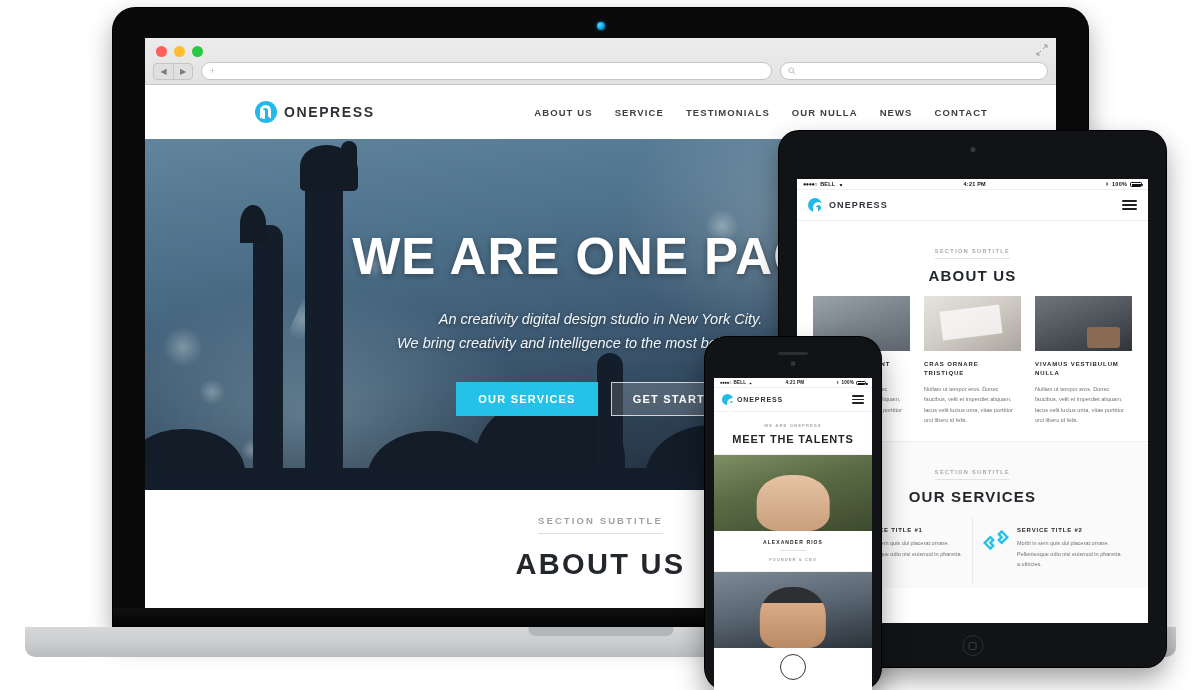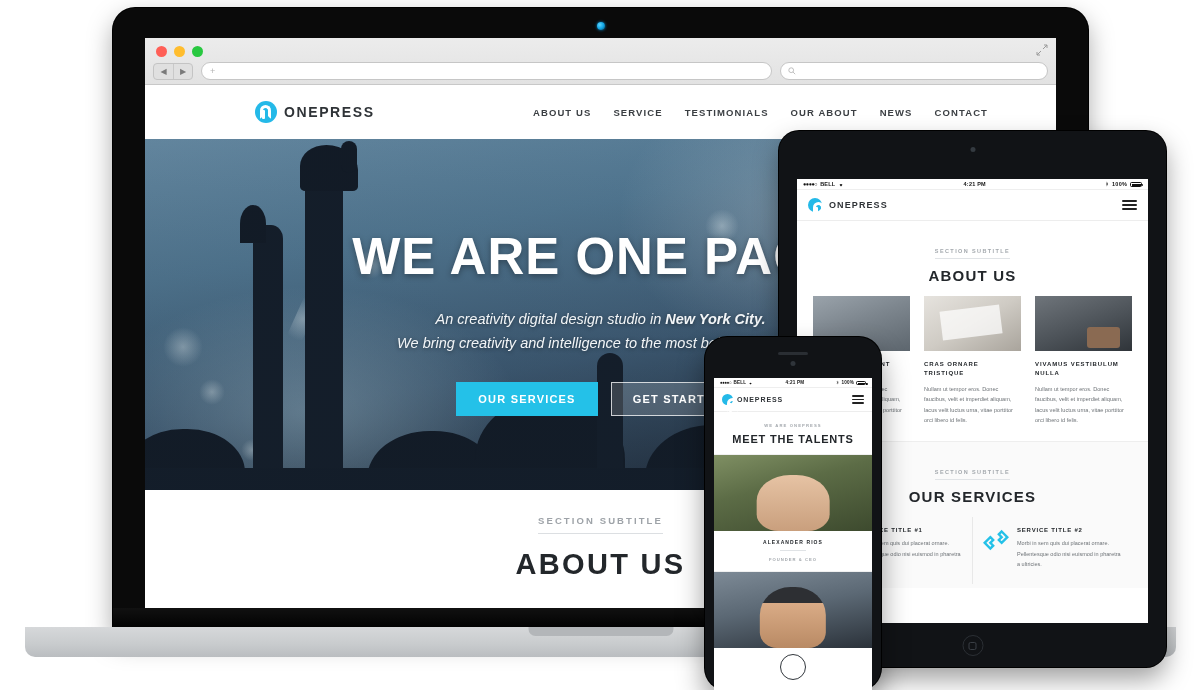--- a/index.html
+++ b/index.html
@@ -151,21 +151,21 @@
   }
   #hero-title {
     font-size: 51px; font-weight: 700; color: #fff; letter-spacing: 1px;
     text-shadow: 0 2px 6px rgba(0,0,0,.35); white-space: nowrap;
   }
   .hero-sub {
     font-size: 14.5px; font-style: italic; color: #f2f5f7;
     text-shadow: 0 1px 4px rgba(0,0,0,.45); white-space: nowrap;
     line-height: 1.65;
   }
-  .hero-sub b { font-weight: 700; font-style: italic; }
+  .hero-sub b { font-weight: 400; font-style: italic; }
   #hero-buttons { margin-top: 26px; display: flex; gap: 13px; }
   .hero-btn {
     font-size: 11px; font-weight: 700; letter-spacing: 1.2px;
     padding: 11px 22px; color: #fff; white-space: nowrap; cursor: pointer;
   }
   #btn-our-services { background: #24c1e8; }
   #btn-get-started {
     background: rgba(255,255,255,.16);
     border: 1px solid rgba(255,255,255,.75);
     padding: 10px 21px;
@@ -403,21 +403,21 @@
 
       <div id="site-header">
         <div class="brand" id="brand-laptop">
           <span class="brand-mark"></span>
           <span class="brand-name">ONEPRESS</span>
         </div>
         <nav id="main-nav">
           <a href="#">ABOUT US</a>
           <a href="#">SERVICE</a>
           <a href="#">TESTIMONIALS</a>
-          <a href="#">OUR ABOUT</a>
+          <a href="#">OUR NULLA</a>
           <a href="#">NEWS</a>
           <a href="#">CONTACT</a>
         </nav>
       </div>
 
       <div id="hero">
 
         <div class="bokeh" style="left:18px;top:188px;width:40px;height:40px;"></div>
         <div class="bokeh" style="left:54px;top:240px;width:26px;height:26px;"></div>
         <div class="bokeh" style="left:96px;top:300px;width:22px;height:22px;"></div>

